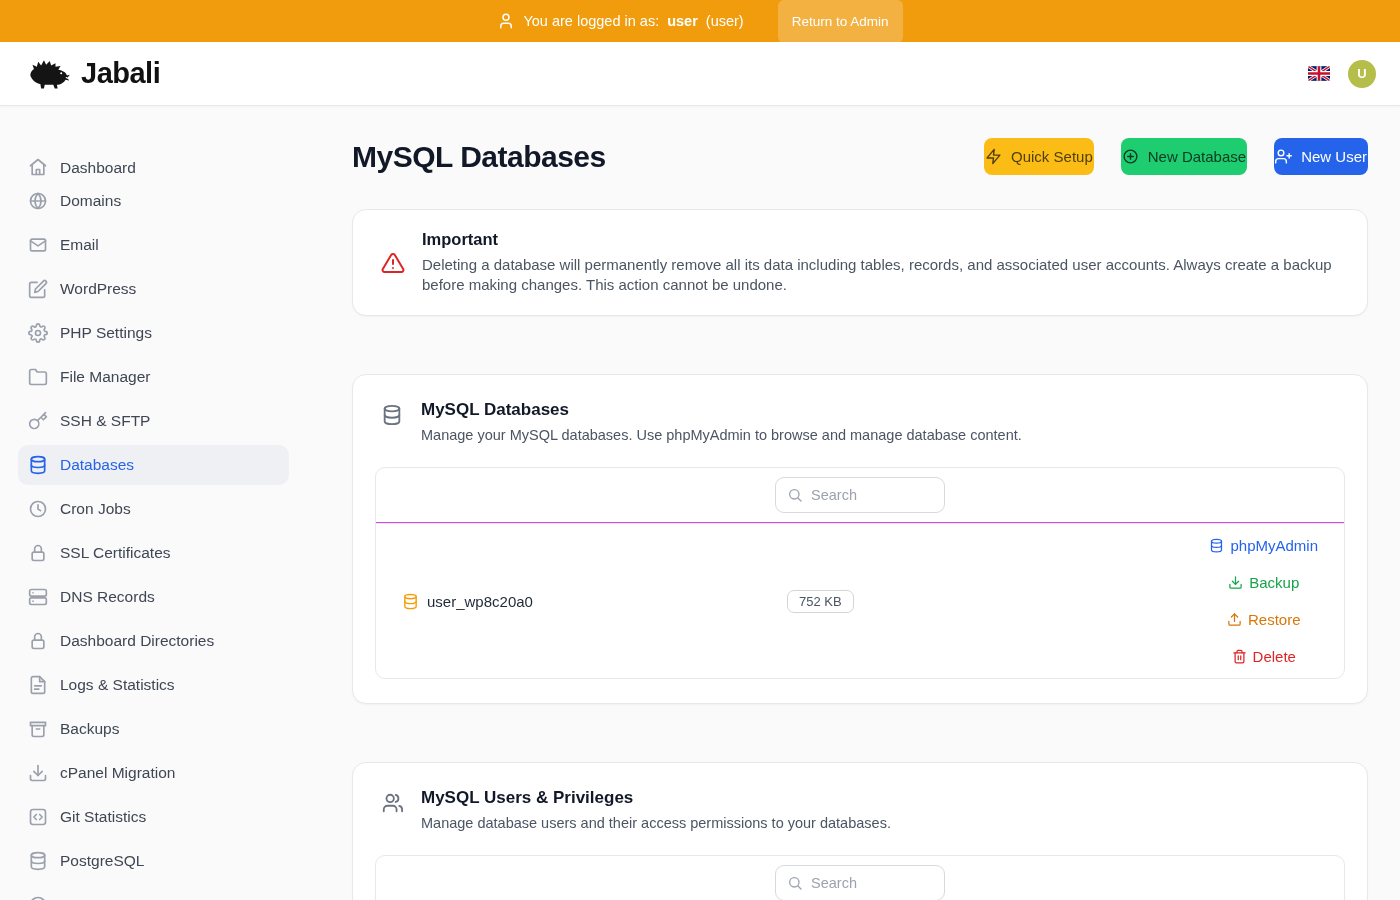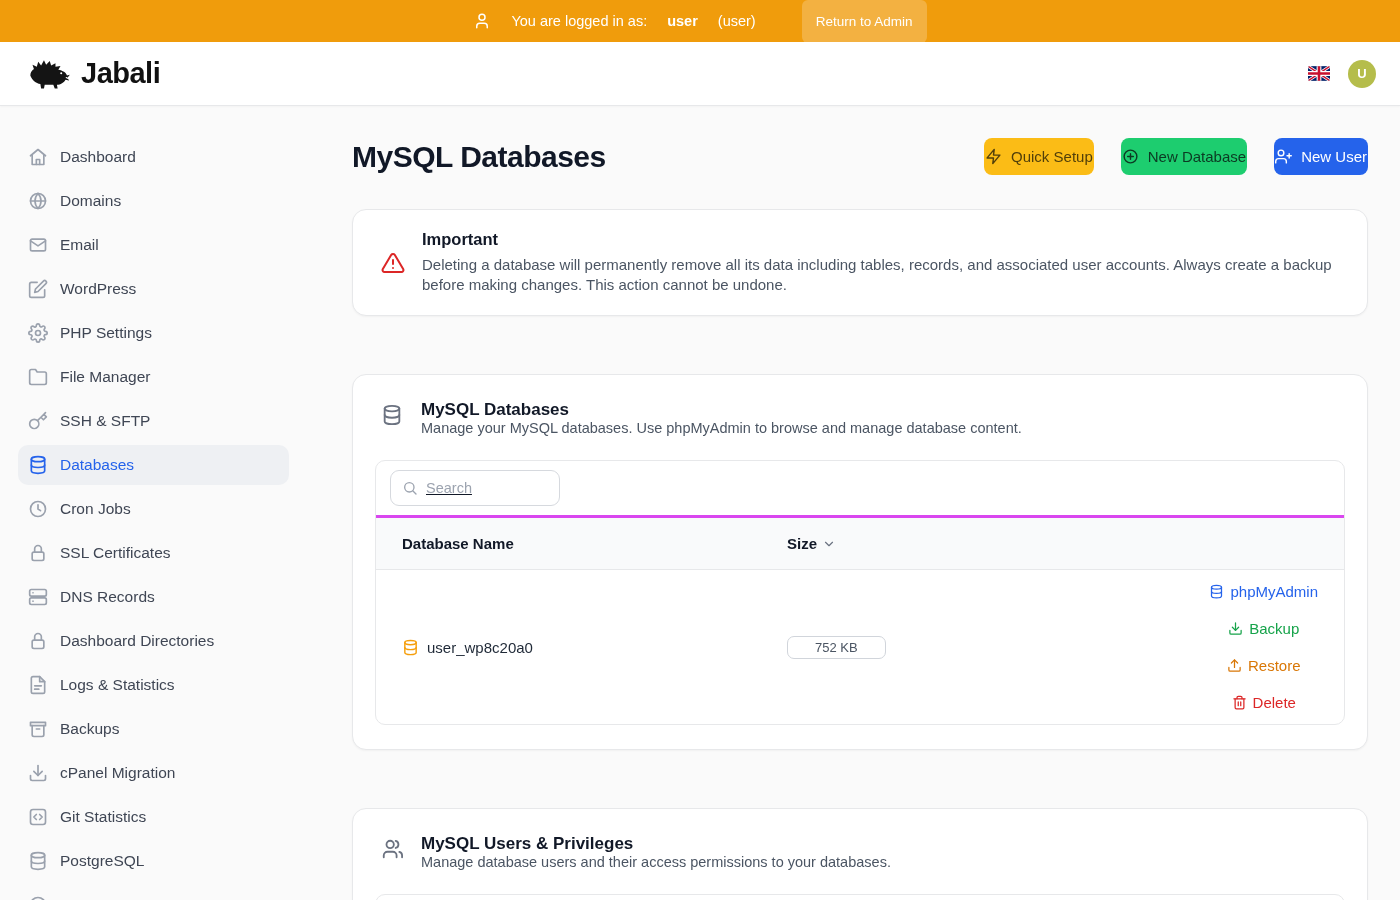--- a/index.html
+++ b/index.html
@@ -1,21 +1,21 @@
 <!DOCTYPE html>
 <html><head>
 <meta charset="utf-8">
 <style>
   * { margin:0; padding:0; box-sizing:border-box; }
   html,body { width:1400px; height:900px; overflow:hidden; background:#fafafa;
     font-family:"Liberation Sans", sans-serif; color:#111827; }
 
   
   .topbar { height:42px; background:#f09c0c; display:flex; align-items:center;
-    justify-content:center; gap:20px; color:#fff; font-size:14.5px; }
+    justify-content:center; gap:8px; color:#fff; font-size:14.5px; }
   .topbar-icon { width:18px; height:18px; display:inline-flex; }
   .topbar-user { font-weight:700; }
   .return-btn { margin-left:26px; background:rgba(255,255,255,.22); color:#fff;
     border:none; border-radius:6px; padding:14px 14px; font-size:13.5px; cursor:pointer;
     font-family:inherit; }
 
   
   .header { height:64px; background:#fff; display:flex; align-items:center;
     padding:0 24px 0 26px; border-bottom:1px solid #e7e8ea;
     box-shadow:0 1px 2px rgba(0,0,0,.03); position:relative; z-index:2; }
@@ -28,21 +28,21 @@
   .avatar { width:28px; height:28px; border-radius:50%; background:#b5bd4b; color:#fff;
     font-size:13px; font-weight:700; display:flex; align-items:center; justify-content:center;
     cursor:pointer; }
 
   
   .layout { display:flex; height:794px; }
   .sidebar { width:290px; flex:0 0 290px; padding-top:31px; overflow:hidden; }
   .nav-item { height:40px; margin:4px 1px 0 18px; border-radius:10px; display:flex;
     align-items:center; gap:12px; padding-left:10px; cursor:pointer; color:#3f4654;
     font-size:15.5px; }
-  .nav-item:first-child { margin-top:0; }
+  .nav-item:first-child { margin-top:0;align-items:flex-end; }
   .nav-item.active { background:#eef0f3; color:#2563eb; }
   .nav-icon { width:20px; height:20px; flex:0 0 20px; color:#9aa1ad; display:inline-flex; }
   .nav-item.active .nav-icon { color:#2563eb; }
   .nav-icon svg { width:100%; height:100%; }
 
   .main { flex:1; padding:32px 32px 0 62px; overflow:hidden; }
 
   
   .page-head { display:flex; align-items:center; justify-content:space-between;
     margin-bottom:34px; }
@@ -64,26 +64,26 @@
   .warn-icon { width:24px; height:24px; flex:0 0 24px; color:#dc2626; display:inline-flex; }
   .warn-icon svg { width:100%; height:100%; }
   .warn-title { font-size:16.5px; font-weight:700; margin-bottom:6px; }
   .warn-body { font-size:15px; color:#4b5563; line-height:20px; max-width:940px; }
 
   .section-header { display:flex; gap:18px; padding:25px 26px 24px 28px; }
   .section-icon { width:22px; height:22px; flex:0 0 22px; color:#6b7280; display:inline-flex;
     margin-top:4px; }
   .section-icon svg { width:100%; height:100%; }
   .section-title { font-size:17px; font-weight:700; }
-  .section-desc { font-size:14.5px; color:#4b5563; margin-top:0; }
+  .section-desc { font-size:14.5px; color:#4b5563; margin-top:7px; }
 
   .table-wrap { margin:0 22px 24px; border:1px solid #e7e8ea; border-radius:10px;
     overflow:hidden; }
-  .search-row { display:flex; justify-content:flex-start; padding:9px 14px;
-    border-bottom:3px solid #d946ef;text-decoration:underline; }
+  .search-row { display:flex; justify-content:center; padding:9px 14px;
+    border-bottom:1px solid #d946ef; }
   .search-box { width:170px; height:36px; border:1px solid #d6d9de; border-radius:9px;
     display:flex; align-items:center; gap:8px; padding:0 11px; background:#fff; }
   .search-icon { width:16px; height:16px; color:#9ca3af; display:inline-flex; flex:0 0 16px; }
   .search-icon svg { width:100%; height:100%; }
   .search-input { border:none; outline:none; width:100%; font-size:14.5px;
     font-family:inherit; color:#374151; background:transparent; }
   .search-input::placeholder { color:#9ca3af; }
 
   .thead-row { background:#f9fafb; padding:17px 26px; display:grid; align-items:center;
     font-size:15px; font-weight:700; color:#111827; }
@@ -91,21 +91,21 @@
   .user-grid { grid-template-columns:303px 1fr; }
   .th { display:flex; align-items:center; gap:5px; }
   .sort-icon { width:14px; height:14px; color:#6b7280; display:inline-flex; cursor:pointer; }
   .sort-icon svg { width:100%; height:100%; }
 
   .data-row { padding:13px 26px; display:grid; align-items:center;
     border-top:1px solid #e7e8ea; }
   .db-name { display:flex; align-items:center; gap:8px; font-size:15px; color:#1f2937; }
   .db-row-icon { width:17px; height:17px; color:#f59e0b; display:inline-flex; flex:0 0 17px; }
   .db-row-icon svg { width:100%; height:100%; }
-  .size-badge { display:inline-block; justify-self:start; padding:3px 27px;
+  .size-badge { display:inline-block; justify-self:start; padding:3px 11px;
     border:1px solid #d1d5db; border-radius:7px; font-size:13px; color:#4b5563;
     background:#fff; }
   .row-actions { display:flex; gap:20px; align-items:center;flex-direction:column; }
   .action-link { display:inline-flex; align-items:center; gap:6px; font-size:15px;
     cursor:pointer; text-decoration:none; }
   .action-link .a-icon { width:15px; height:15px; display:inline-flex; }
   .action-link .a-icon svg { width:100%; height:100%; }
   .act-blue   { color:#2563eb; }
   .act-green  { color:#16a34a; }
   .act-orange { color:#d97706; }
@@ -390,32 +390,20 @@
         <div class="search-row">
           <div class="search-box">
             <span class="search-icon">
                 <svg viewBox="0 0 24 24" width="100%" height="100%" fill="none" stroke="currentColor" stroke-width="2" stroke-linecap="round" stroke-linejoin="round">
                   <circle cx="11" cy="11" r="7"></circle>
                   <path d="M16.5 16.5L21 21"></path>
                 </svg>
               </span>
             <input class="search-input" placeholder="Search" style="">
           </div>
-        </div>
-        <div class="thead-row db-grid">
-          <span class="th">Database Name</span>
-          <span class="th">
-            <span>Size</span>
-            <span class="sort-icon">
-                <svg viewBox="0 0 24 24" width="100%" height="100%" fill="none" stroke="currentColor" stroke-width="2" stroke-linecap="round" stroke-linejoin="round">
-                  <path d="M6 9l6 6 6-6"></path>
-                </svg>
-              </span>
-          </span>
-          <span></span>
         </div>
         <div class="data-row db-grid">
           <span class="db-name">
             <span class="db-row-icon">
                 <svg viewBox="0 0 24 24" width="100%" height="100%" fill="none" stroke="currentColor" stroke-width="2" stroke-linecap="round" stroke-linejoin="round">
                   <ellipse cx="12" cy="5" rx="8" ry="3"></ellipse>
                   <path d="M4 5v14c0 1.66 3.58 3 8 3s8-1.34 8-3V5"></path>
                   <path d="M4 12c0 1.66 3.58 3 8 3s8-1.34 8-3"></path>
                 </svg>
               </span>

